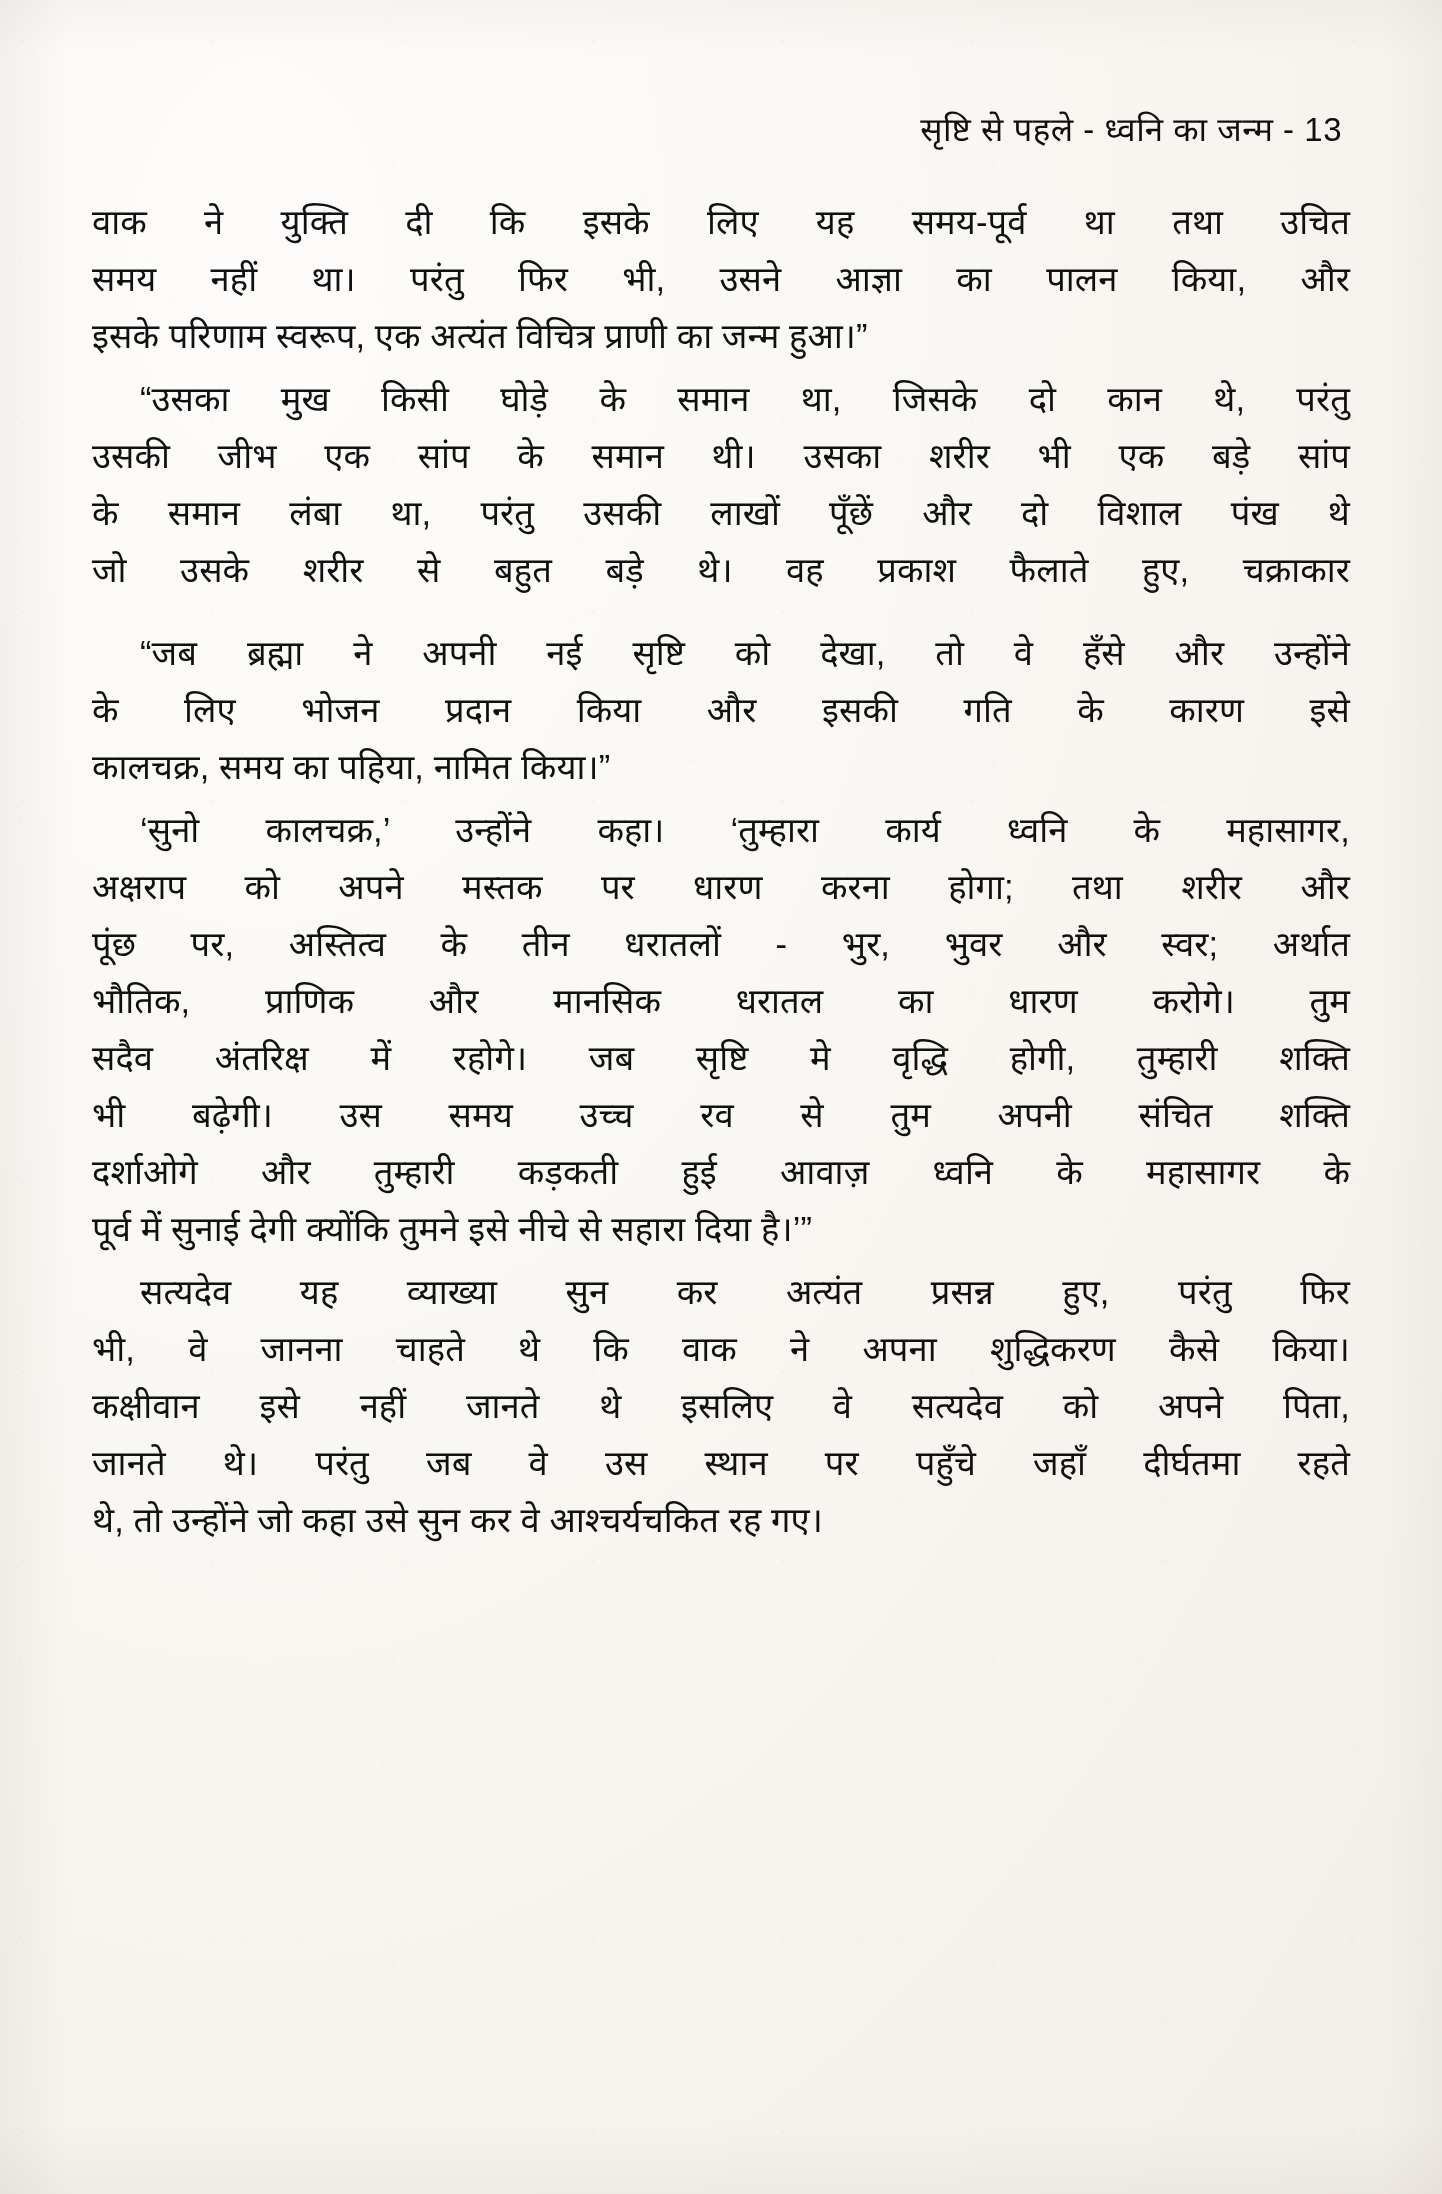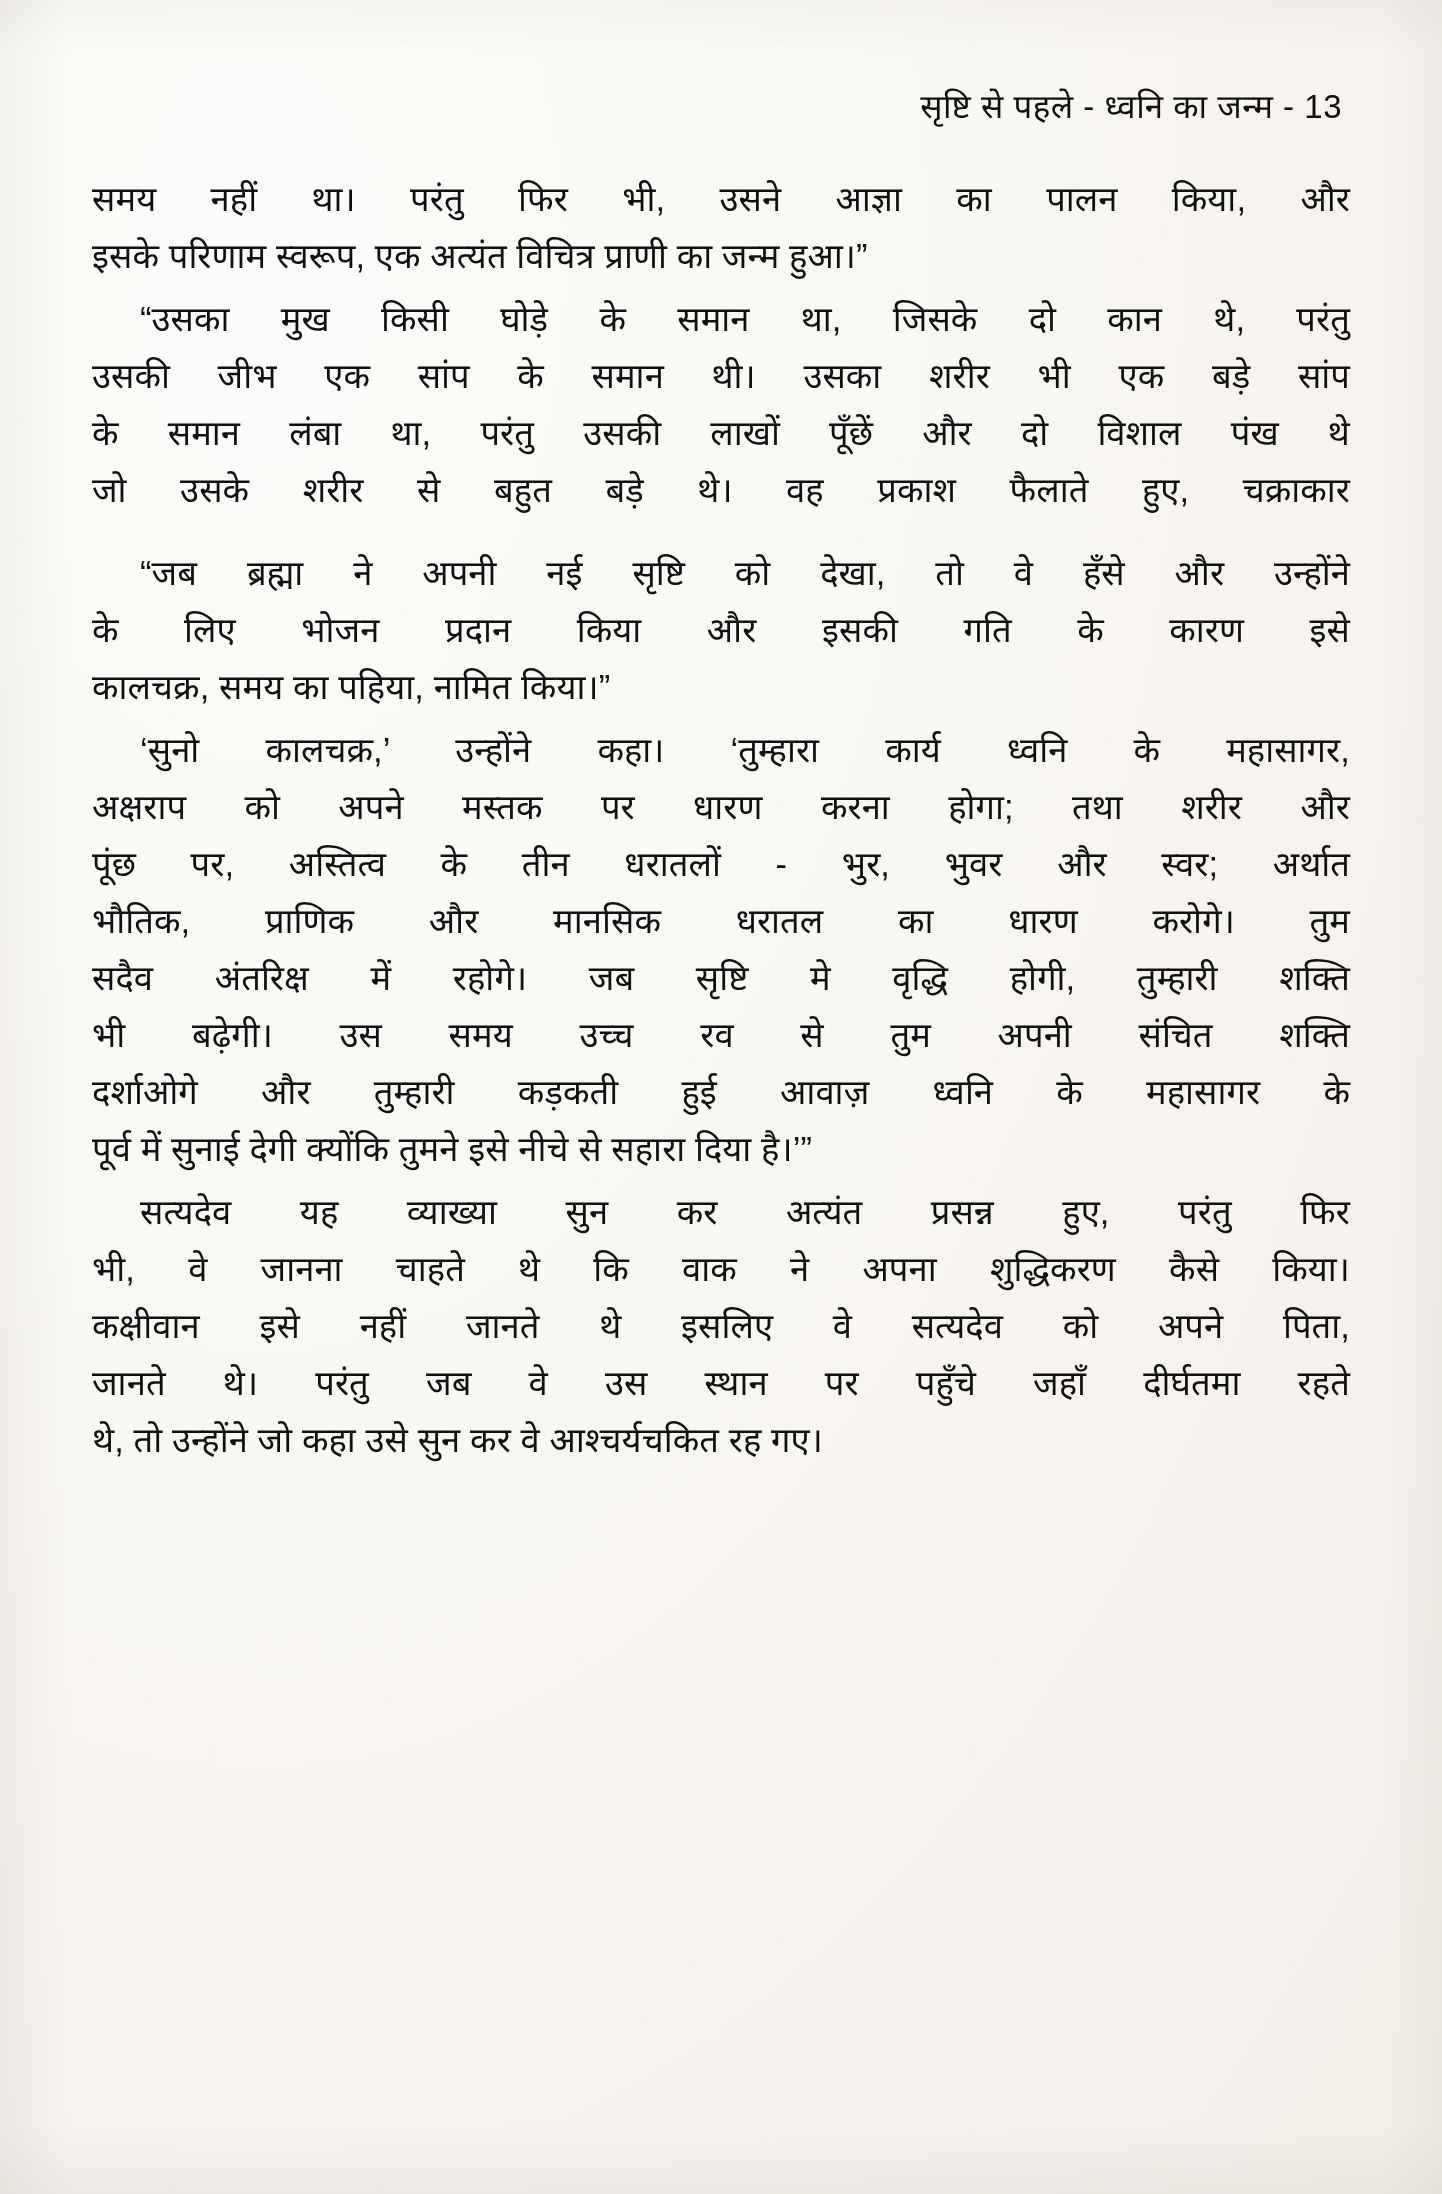--- a/index.html
+++ b/index.html
@@ -48,20 +48,21 @@
       linear-gradient(to right,  rgba(120,110,96,.07) 0, rgba(120,110,96,0) 70px),
       linear-gradient(to left,   rgba(120,110,96,.05) 0, rgba(120,110,96,0) 60px),
       linear-gradient(to bottom, rgba(120,110,96,.05) 0, rgba(120,110,96,0) 55px),
       linear-gradient(to top,    rgba(120,110,96,.06) 0, rgba(120,110,96,0) 70px);
   }
 
   .content {
     position: relative;
     z-index: 2;
     padding: 86px 92px 0 92px;
+    margin-top: 23px;
   }
 
   
   .running-header {
     text-align: right;
     font-size: 33px;
     line-height: 1.25;
     letter-spacing: .5px;
     margin: 0 8px 44px 0;
     white-space: nowrap;
@@ -113,20 +114,21 @@
   <div class="paper-noise"></div>
   <div class="scan-vignette"></div>
 
   <div class="content">
 
     <div class="running-header">सृष्टि से पहले - ध्वनि का जन्म - 13</div>
 
     <div class="body-text">
 
       <div class="para">
+        <span class="line">वाक ने युक्ति दी कि इसके लिए यह समय-पूर्व था तथा उचित</span>
         <span class="line">समय नहीं था। परंतु फिर भी, उसने आज्ञा का पालन किया, और</span>
         <span class="line last">इसके परिणाम स्वरूप, एक अत्यंत विचित्र प्राणी का जन्म हुआ।”</span>
       </div>
 
       <div class="para">
         <span class="line indent">“उसका मुख किसी घोड़े के समान था, जिसके दो कान थे, परंतु</span>
         <span class="line">उसकी जीभ एक सांप के समान थी। उसका शरीर भी एक बड़े सांप</span>
         <span class="line">के समान लंबा था, परंतु उसकी लाखों पूँछें और दो विशाल पंख थे</span>
         <span class="line">जो उसके शरीर से बहुत बड़े थे। वह प्रकाश फैलाते हुए, चक्राकार</span>
       </div>

